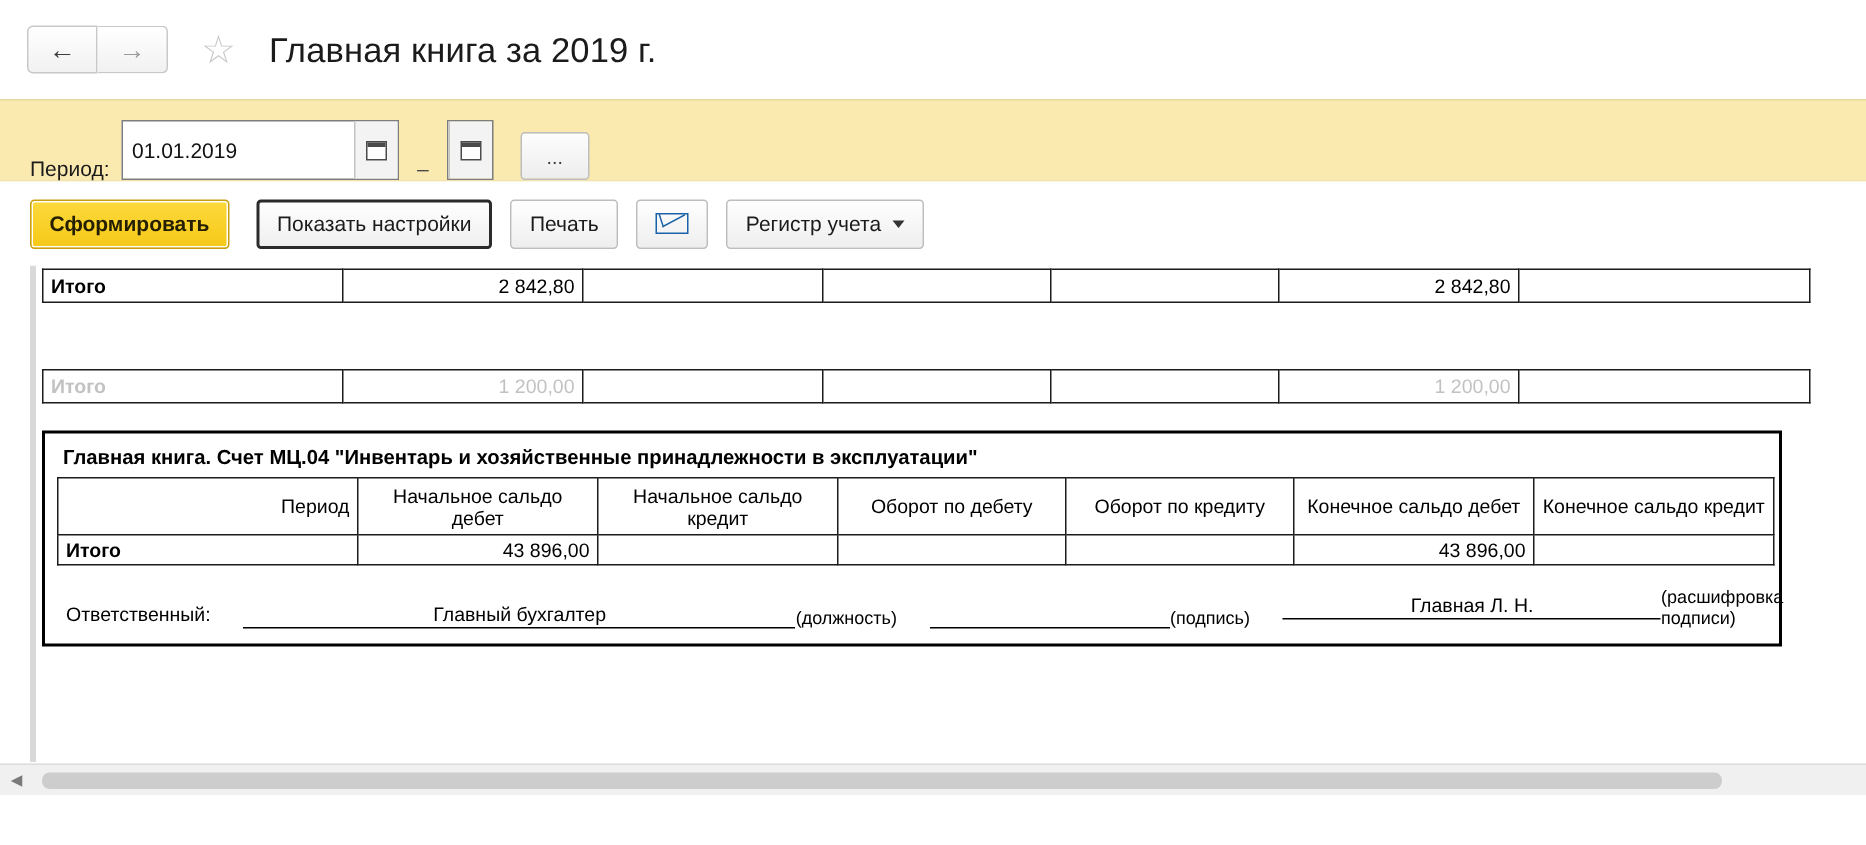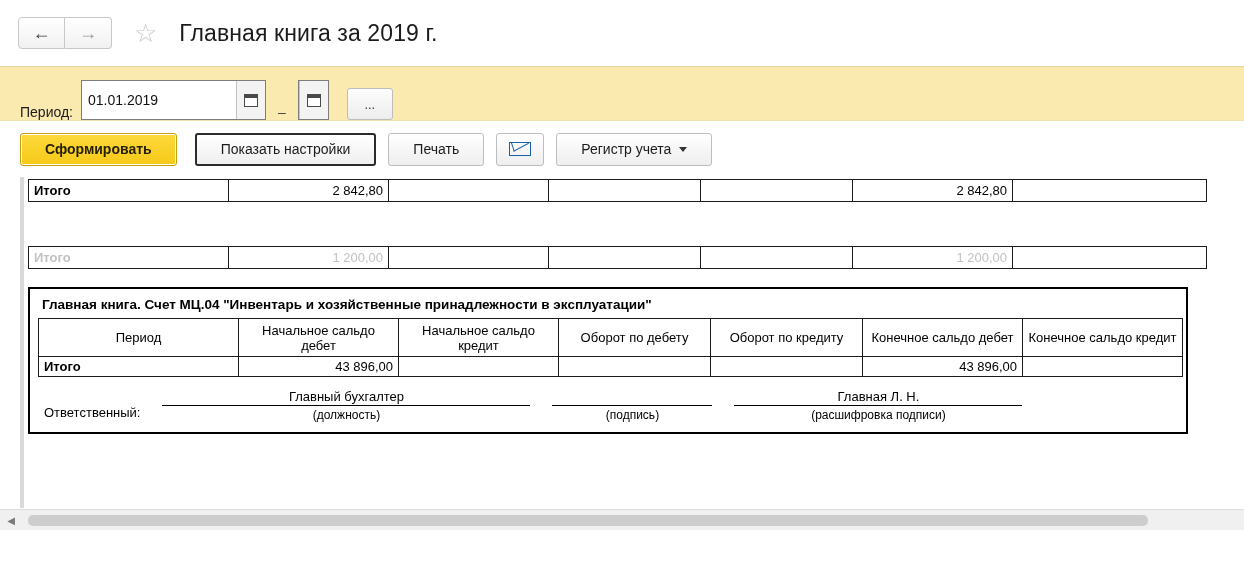--- a/index.html
+++ b/index.html
@@ -143,21 +143,21 @@
     background: #ffffff;
   }
   .btn {
     height: 33px;
     border: 1px solid #bdbdbd;
     border-radius: 3px;
     background: linear-gradient(#ffffff, #eeeeee);
     display: flex;
     align-items: center;
     justify-content: center;
-    padding: 0 24px;
+    padding: 0 12px;
     font-size: 14px;
     color: #1b1b1b;
     box-sizing: border-box;
     white-space: nowrap;
   }
   .btn-primary {
     background: linear-gradient(#fdd93c, #f6c918);
     border: 1px solid #c79f11;
     font-weight: bold;
     color: #241f00;
@@ -277,21 +277,21 @@
   .resp {
     display: flex;
     align-items: flex-end;
     margin-top: 12px;
     padding: 0 4px 2px 6px;
     font-size: 13px;
   }
   .resp-label { padding-bottom: 2px; white-space: nowrap; }
   .sig-group {
     display: flex;
-    flex-direction: column;
+    flex-direction: row;
     align-items: center;
     margin-left: 22px;
   }
   .sig-line {
     border-bottom: 1px solid #000;
     text-align: center;
     padding: 0 4px 1px 4px;
     white-space: nowrap;
   }
   .sig-cap {
@@ -447,21 +447,21 @@
           <col style="width:200px">
             <col style="width:160px">
             <col style="width:160px">
           <col style="width:152px">
             <col style="width:152px">
             <col style="width:160px">
             <col style="width:160px">
         </colgroup>
         <tbody>
             <tr class="hdr">
-          <td style="text-align:center">Период</td>
+          <td style="text-align:right">Период</td>
           <td>Начальное сальдо дебет</td>
           <td>Начальное сальдо кредит</td>
           <td>Оборот по дебету</td>
           <td>Оборот по кредиту</td>
           <td>Конечное сальдо дебет</td>
           <td>Конечное сальдо кредит</td>
         </tr>
         <tr>
           <td class="bold">Итого</td>
           <td class="num">43 896,00</td>

